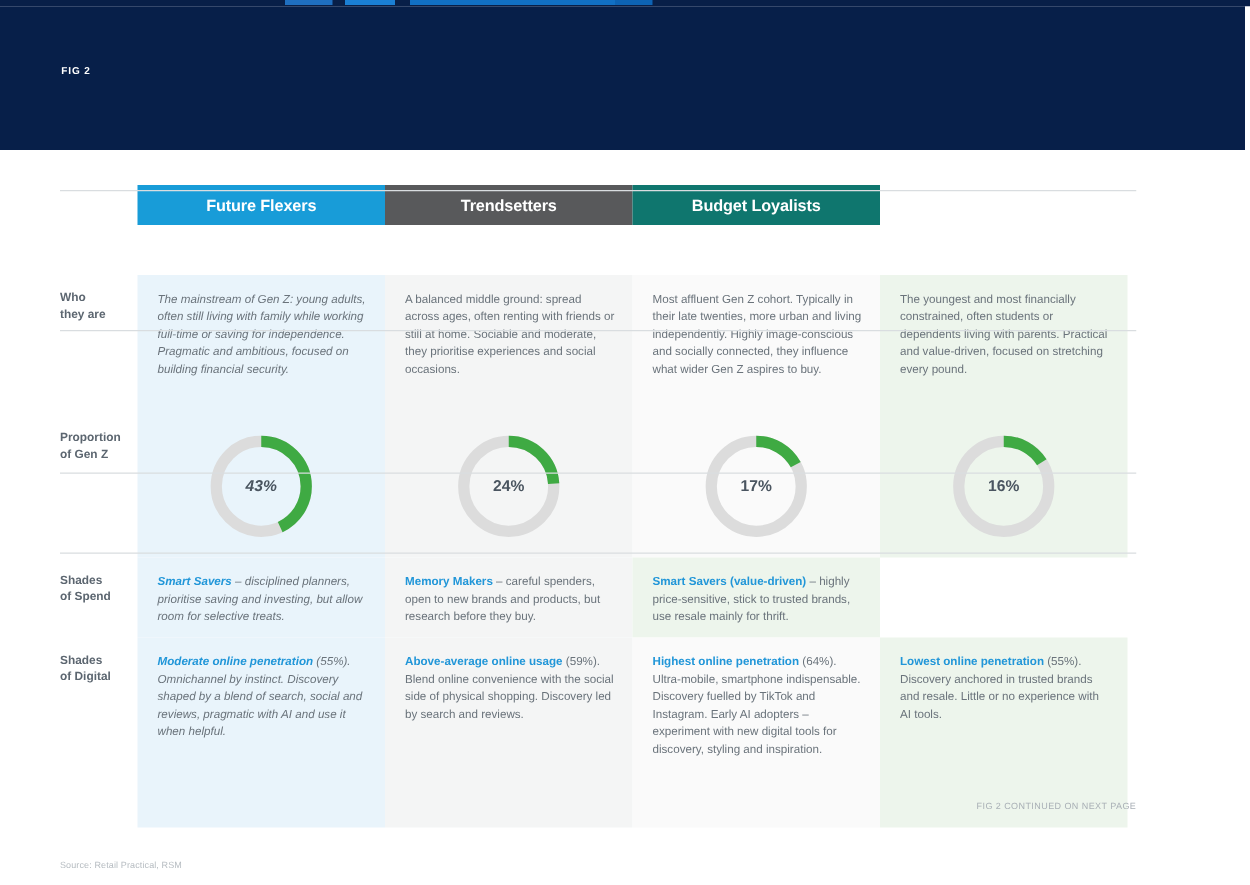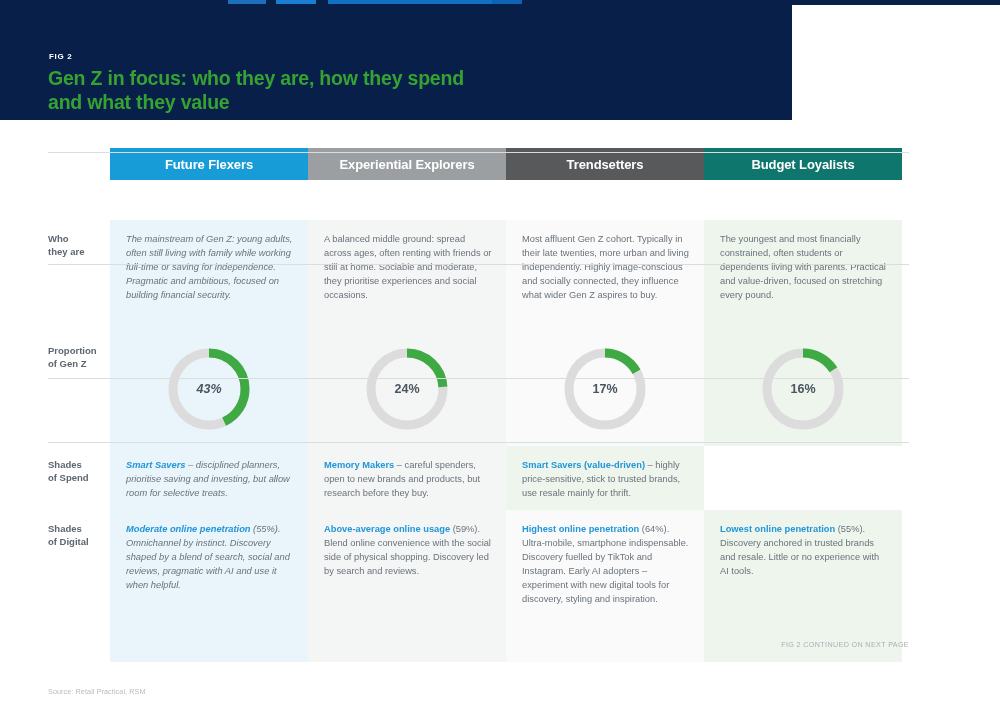--- a/index.html
+++ b/index.html
@@ -15,21 +15,21 @@
   
   .top-sliver { position:absolute; top:0; left:0; width:1000px; height:5px; background:#081f48; }
   .sliver-bar { position:absolute; top:0; height:4px; }
   .sb1 { left:228px; width:38px; background:#1f6fc0; }
   .sb2 { left:276px; width:40px; background:#1a7fd4; }
   .sb3 { left:328px; width:164px; background:#1170c4; }
   .sb4 { left:492px; width:30px; background:#0d63b4; }
 
   
   .header-band {
-    position:absolute; top:5px; left:0; width:792px; height:115px;
+    position:absolute; top:5px; left:0; width:996px; height:115px;
     background:#071f49;
   }
   .fig-label {
     position:absolute; left:49px; top:47px;
     font-size:8px; font-weight:bold; letter-spacing:0.7px;
     color:#ffffff;
   }
   .header-title {
     position:absolute; left:48px; top:62px; width:560px;
     font-size:19.5px; font-weight:bold; line-height:1.22;
@@ -118,32 +118,27 @@
 
   <div class="top-sliver">
     <div class="sliver-bar sb1"></div>
     <div class="sliver-bar sb2"></div>
     <div class="sliver-bar sb3"></div>
     <div class="sliver-bar sb4"></div>
   </div>
 
   <div class="header-band">
     <div class="fig-label">FIG 2</div>
-    <div class="header-title">
-      <div>Gen Z in focus: who they are, how they spend</div>
-      <div>and what they value</div>
-    </div>
   </div>
 
   <div class="table">
 
     <div class="hdr-row">
       <div class="hdr-spacer"></div>
       <div class="hdr-cell h1">Future Flexers</div>
-      <div class="hdr-cell h2">Experiential Explorers</div>
       <div class="hdr-cell h3">Trendsetters</div>
       <div class="hdr-cell h4">Budget Loyalists</div>
     </div>
 
     <div class="sep" style="top:32px;"></div>
     <div class="row" style="height:112px;margin-top:40px;">
       <div class="rowlabel">
         <div>Who</div>
         <div>they are</div>
       </div>

